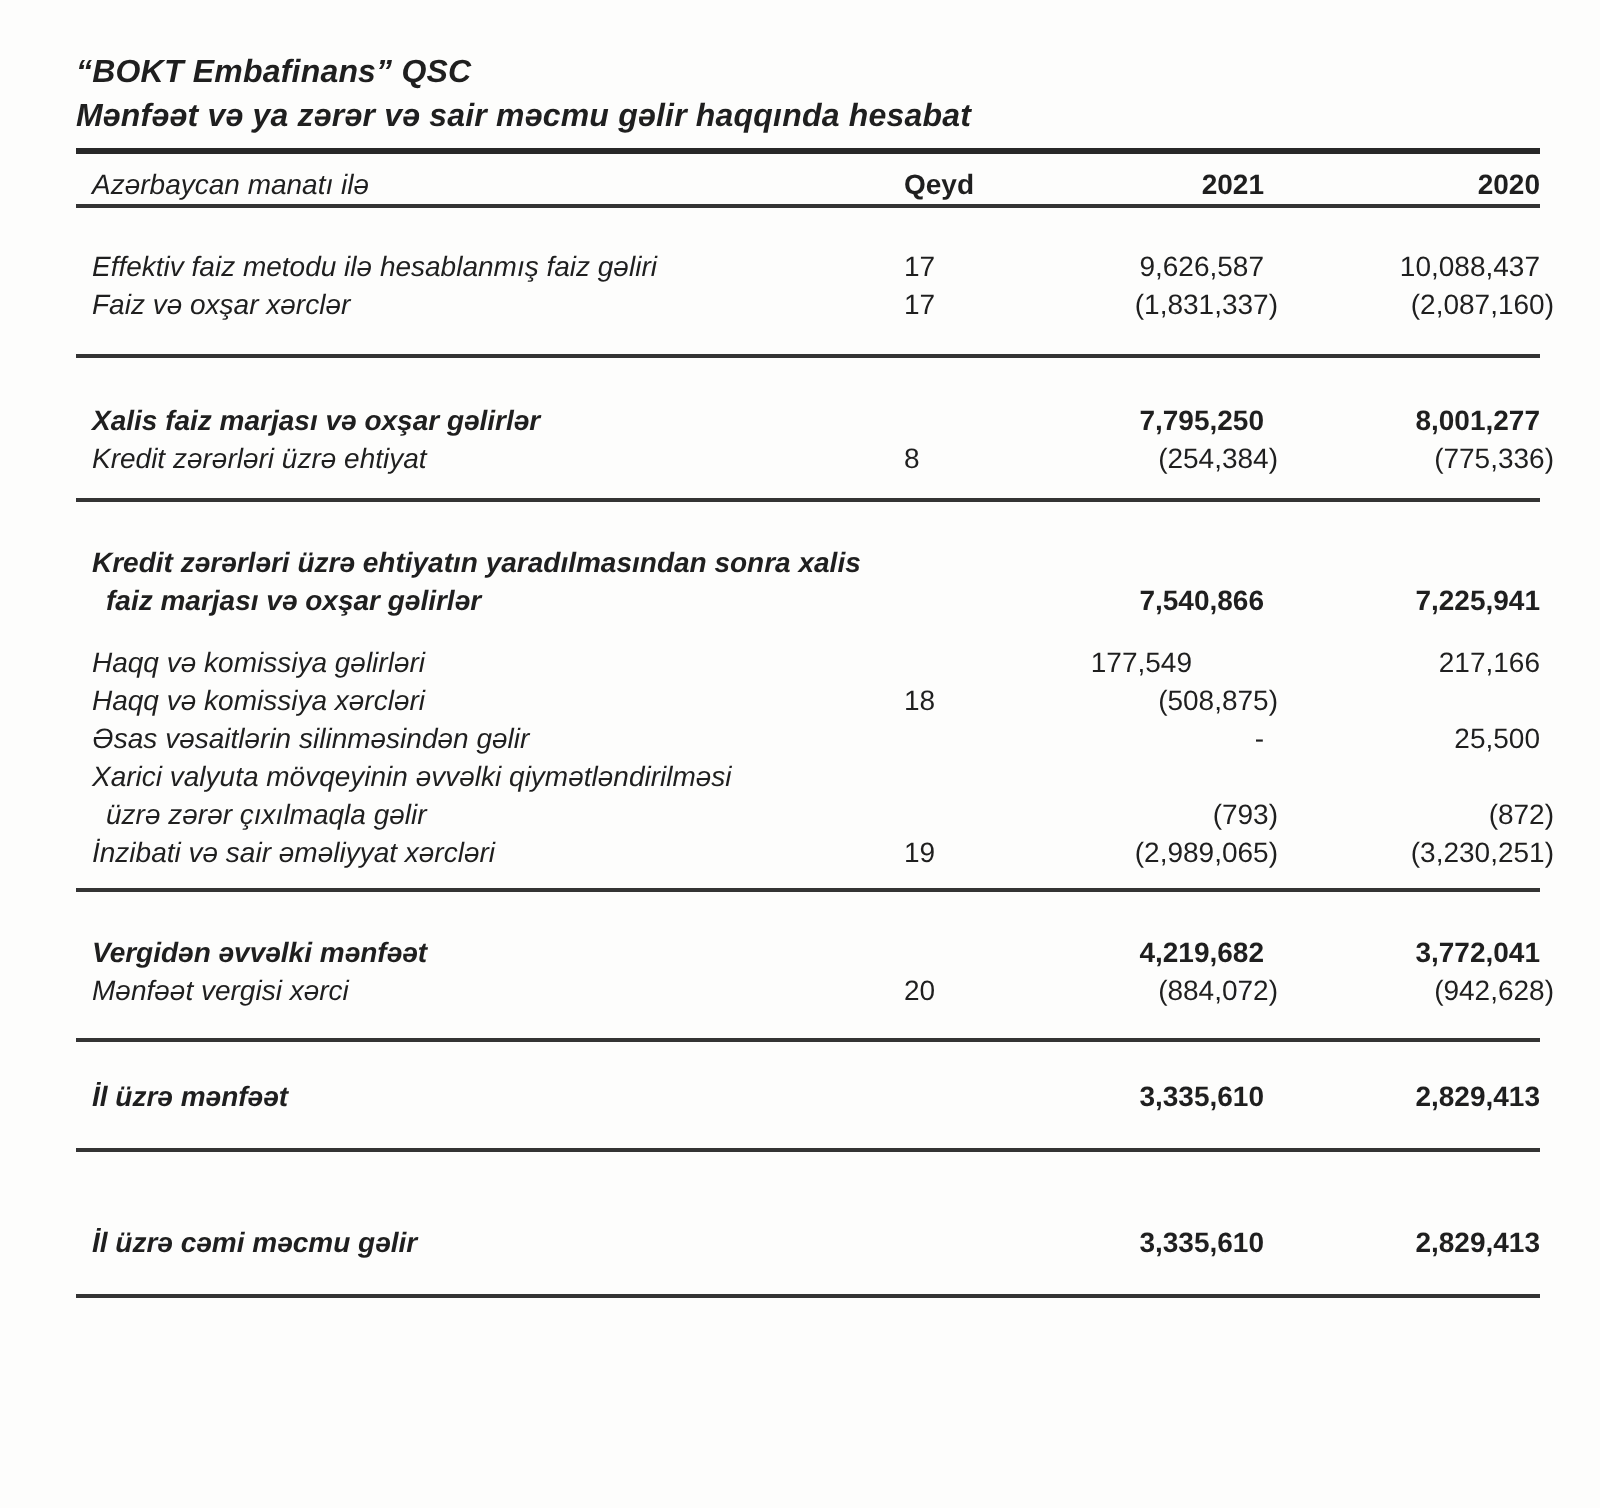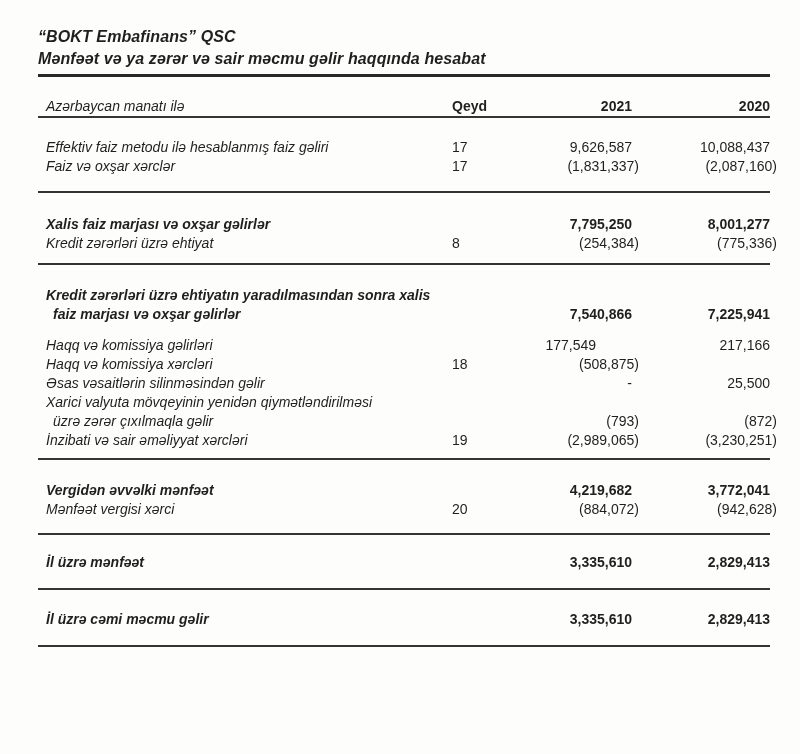--- a/index.html
+++ b/index.html
@@ -40,33 +40,33 @@
     line-height: 19px;
   }
   .cell.label { padding-left: 8px; font-style: italic; }
   .cell.label .lbl-line { display: block; white-space: nowrap; }
   .cell.label .lbl-line.indent { padding-left: 7px; }
   .cell.note { text-align: left; }
   .cell.num { text-align: right; white-space: nowrap; }
   .row.bold .cell.label,
   .row.bold .cell.num { font-weight: bold; }
 
-  .head-row { margin-top: 21px; line-height: 16px; align-items: end; }
+  .head-row { margin-top: 7px; line-height: 16px; align-items: end; }
   .head-row .cell.label { font-style: italic; font-weight: normal; }
   .head-row .cell.note,
   .head-row .cell.num { font-weight: bold; }
 
   
   .group { }
   .g1 { padding-top: 20px; padding-bottom: 15px; }
   .g2 { padding-top: 22px; padding-bottom: 10px; }
   .g3 { padding-top: 21px; padding-bottom: 8px; }
   .g4 { padding-top: 21px; padding-bottom: 14px; }
   .g5 { padding-top: 18px; padding-bottom: 16px; }
-  .g6 { padding-top: 20px; padding-bottom: 16px; }
+  .g6 { padding-top: 36px; padding-bottom: 16px; }
   .gap-above { margin-top: 12px; gap: 36px; }
 </style>
 </head>
 <body>
 
 <div class="doc">
 
   <div class="doc-header">
     <div class="title-line">“BOKT Embafinans” QSC</div>
     <div class="title-line">Mənfəət və ya zərər və sair məcmu gəlir haqqında hesabat</div>
@@ -155,21 +155,21 @@
       <div class="row">
         <div class="cell label">
             <span class="lbl-line">Əsas vəsaitlərin silinməsindən gəlir</span>
           </div>
         <div class="cell note"></div>
         <div class="cell num">-</div>
         <div class="cell num">25,500</div>
       </div>
       <div class="row">
         <div class="cell label">
-          <span class="lbl-line">Xarici valyuta mövqeyinin yenidən qiymətləndirilməsi</span>
+          <span class="lbl-line">Xarici valyuta mövqeyinin əvvəlki qiymətləndirilməsi</span>
           <span class="lbl-line indent">üzrə zərər çıxılmaqla gəlir</span>
         </div>
         <div class="cell note"></div>
         <div class="cell num" style="margin-right: -7px;">(793)</div>
         <div class="cell num" style="margin-right: -7px;">(872)</div>
       </div>
       <div class="row">
         <div class="cell label">
             <span class="lbl-line">İnzibati və sair əməliyyat xərcləri</span>
           </div>

